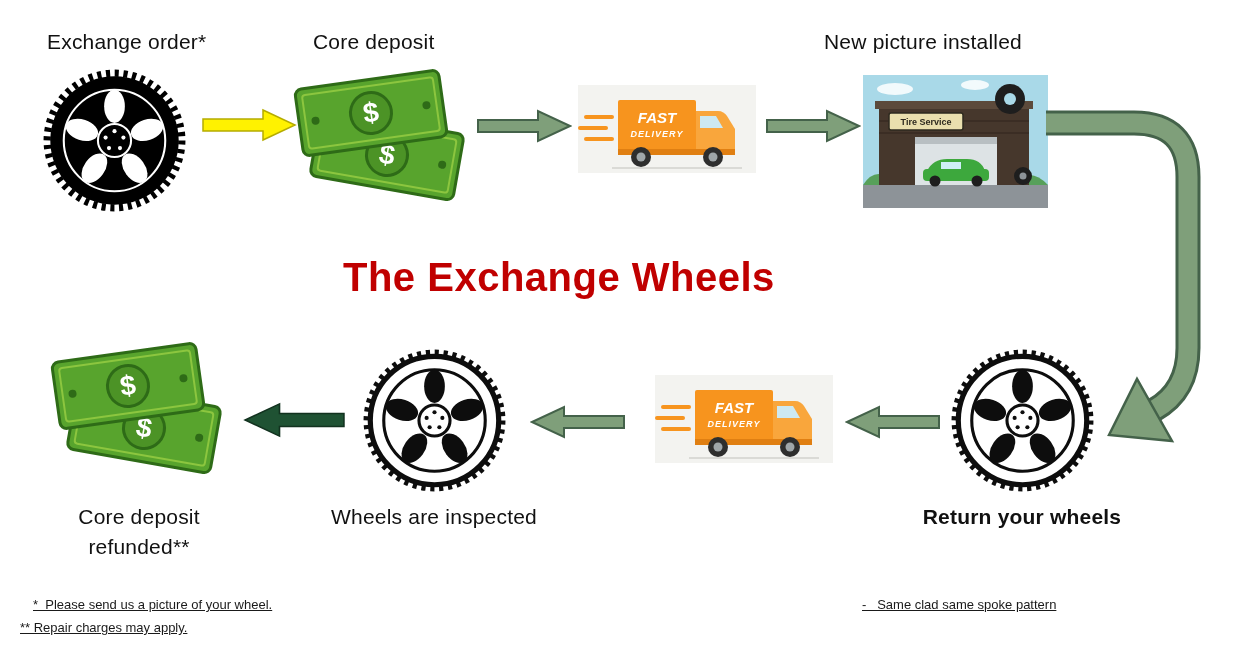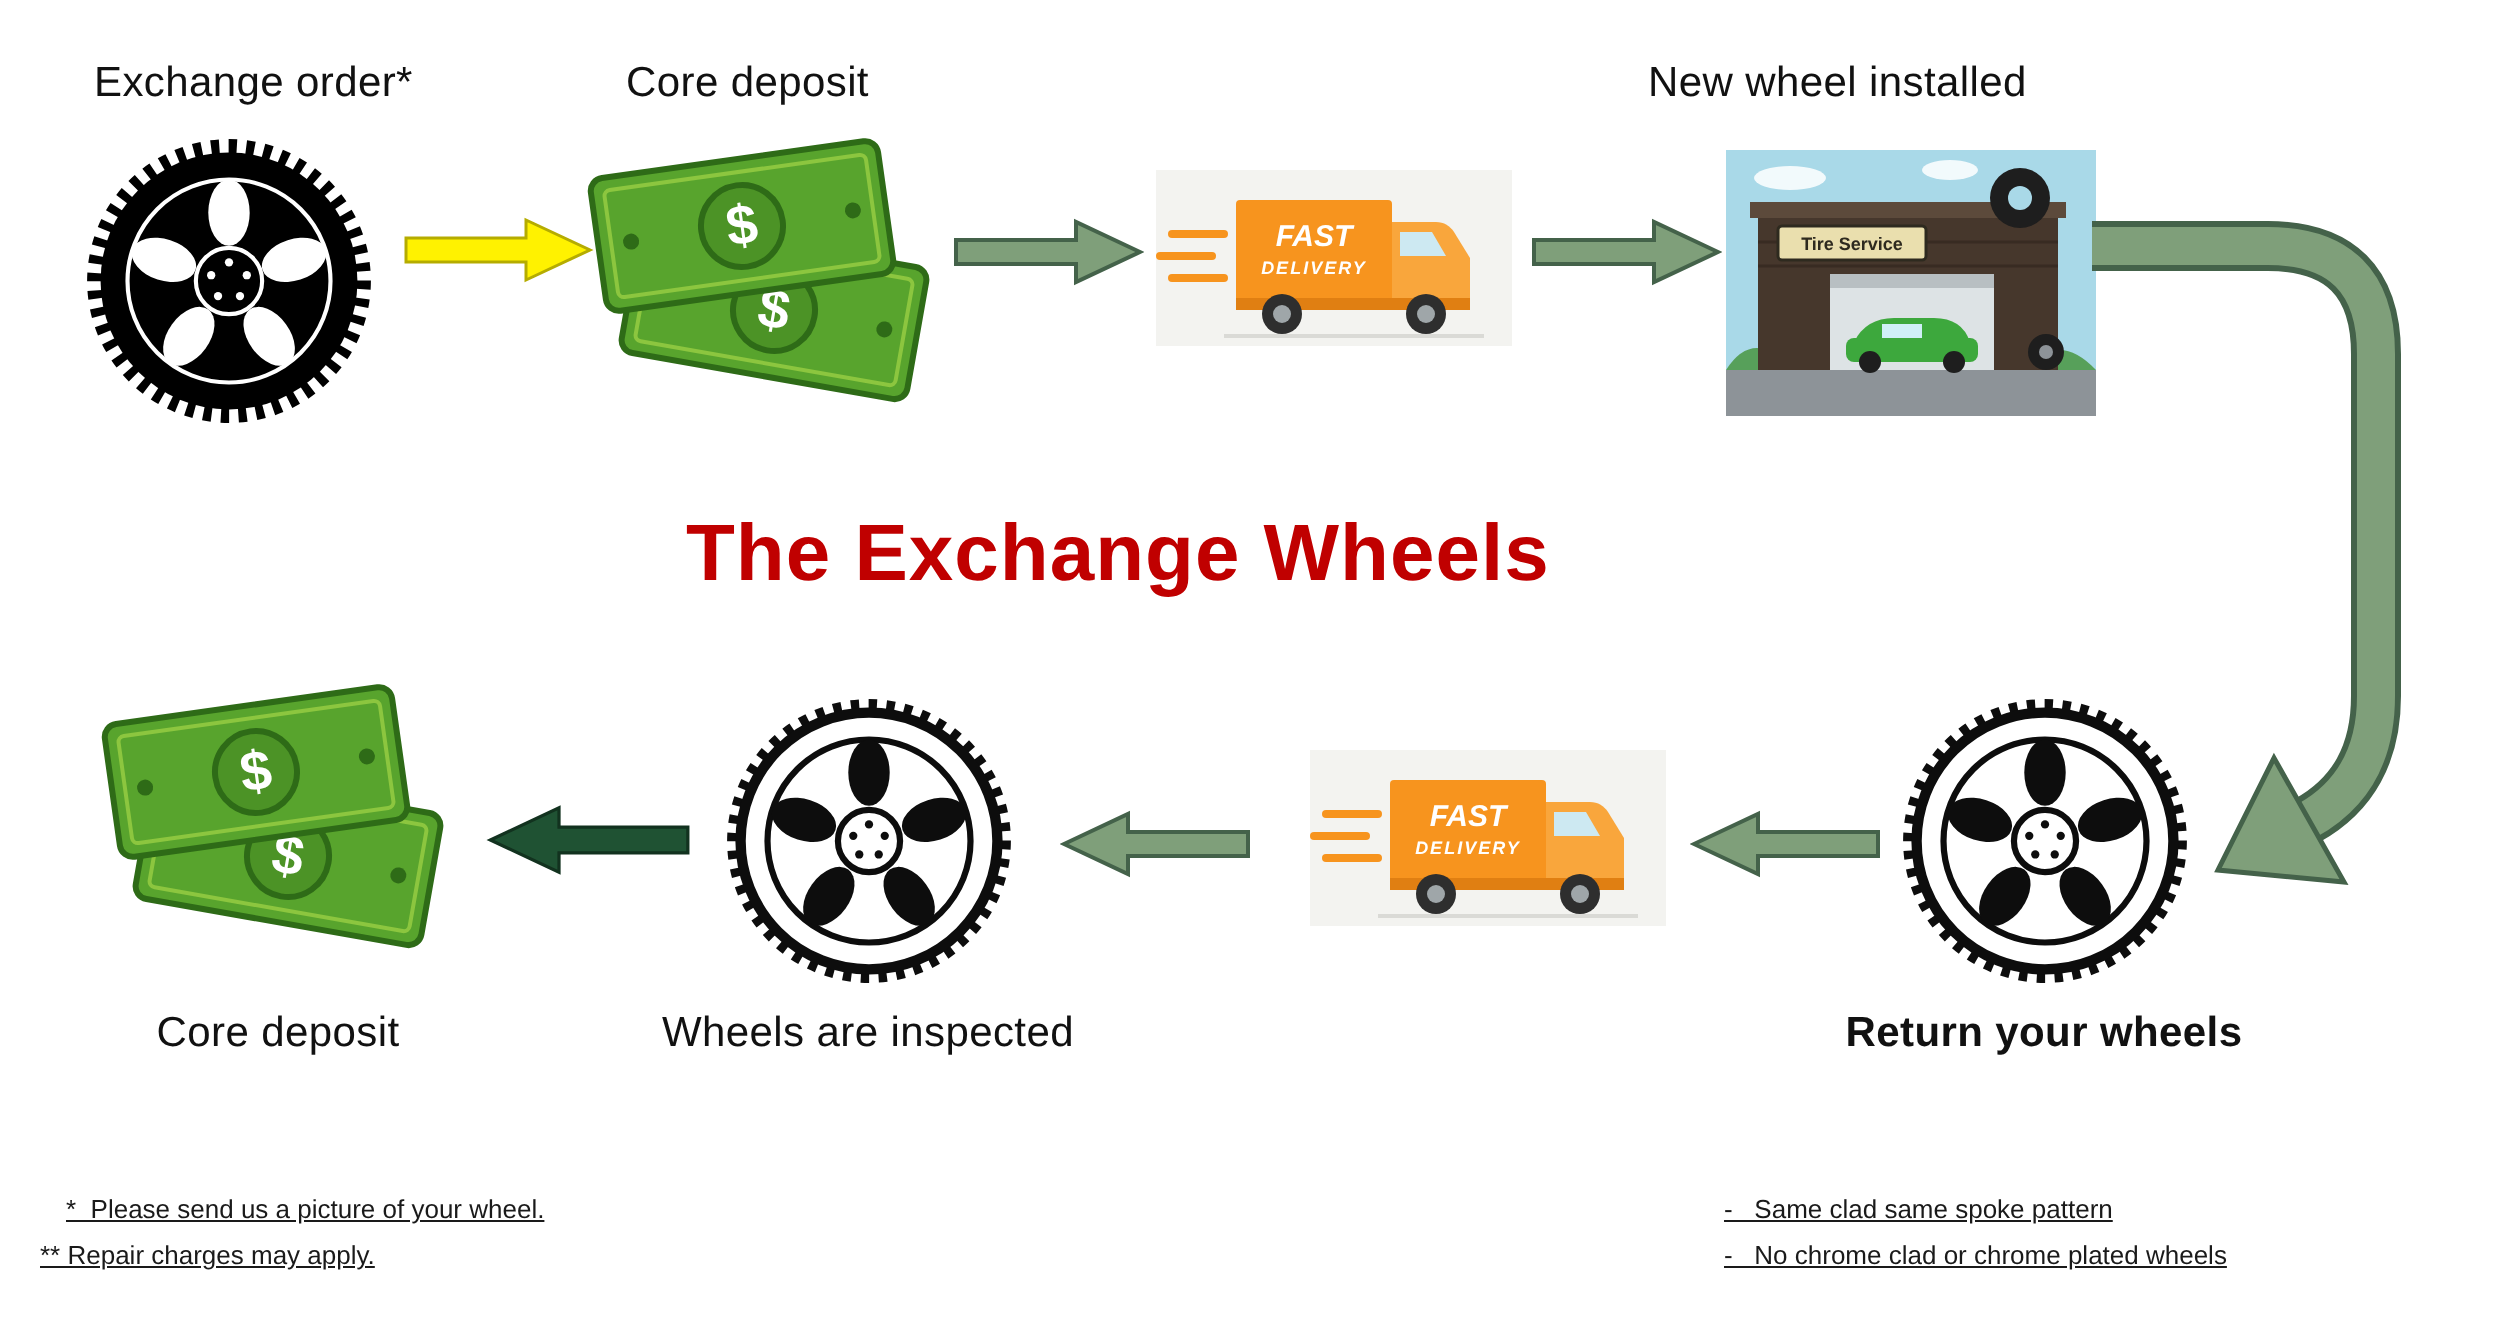--- a/index.html
+++ b/index.html
@@ -54,21 +54,21 @@
     font-family:"Liberation Sans",sans-serif; font-size:9px; font-weight:bold; fill:#2E2A1F;
   }
 </style>
 </head>
 <body>
 
 <div class="canvas">
 
   <div class="step-label" style="left:47px; top:30px;">Exchange order*</div>
   <div class="step-label" style="left:313px; top:30px;">Core deposit</div>
-  <div class="step-label" style="left:824px; top:30px;">New wheel installed</div>
+  <div class="step-label" style="left:824px; top:30px;">New picture installed</div>
 
   <svg class="abs" style="left:42px; top:68px;" width="145" height="145" viewBox="0 0 140 140">
     <circle cx="70" cy="70" r="65" fill="none" stroke="#000" stroke-width="7" stroke-dasharray="4 4.5"></circle>
     <circle cx="70" cy="70" r="62" fill="#000"></circle>
     <circle cx="70" cy="70" r="49" fill="none" stroke="#fff" stroke-width="2"></circle>
     <g fill="#fff">
       <ellipse cx="70" cy="37" rx="10" ry="16"></ellipse>
       <ellipse cx="101.4" cy="59.8" rx="10" ry="16" transform="rotate(72 101.4 59.8)"></ellipse>
       <ellipse cx="89.4" cy="96.7" rx="10" ry="16" transform="rotate(144 89.4 96.7)"></ellipse>
       <ellipse cx="50.6" cy="96.7" rx="10" ry="16" transform="rotate(216 50.6 96.7)"></ellipse>
@@ -253,20 +253,20 @@
         <circle cx="74.7" cy="76.5" r="2"></circle>
       <circle cx="65.3" cy="76.5" r="2"></circle>
         <circle cx="62.4" cy="67.5" r="2"></circle>
     </g>
   </svg>
 
   <div class="step-label centered" style="left:897px; top:505px; width:250px;font-weight:bold;">Return your wheels</div>
   <div class="step-label centered" style="left:309px; top:505px; width:250px;text-align:center;">Wheels are inspected</div>
   <div class="step-label centered" style="left:39px; top:505px; width:200px;">
     <div>Core deposit</div>
+    <div style="margin-top:6px;">refunded**</div>
   </div>
 
   <div class="footnote" style="left:33px; top:597px;">*  Please send us a picture of your wheel.</div>
   <div class="footnote" style="left:20px; top:620px;">** Repair charges may apply.</div>
   <div class="footnote" style="left:862px; top:597px;">-   Same clad same spoke pattern</div>
-  <div class="footnote" style="left:862px; top:620px;">-   No chrome clad or chrome plated wheels</div>
 
 </div>
 
 </body></html>

